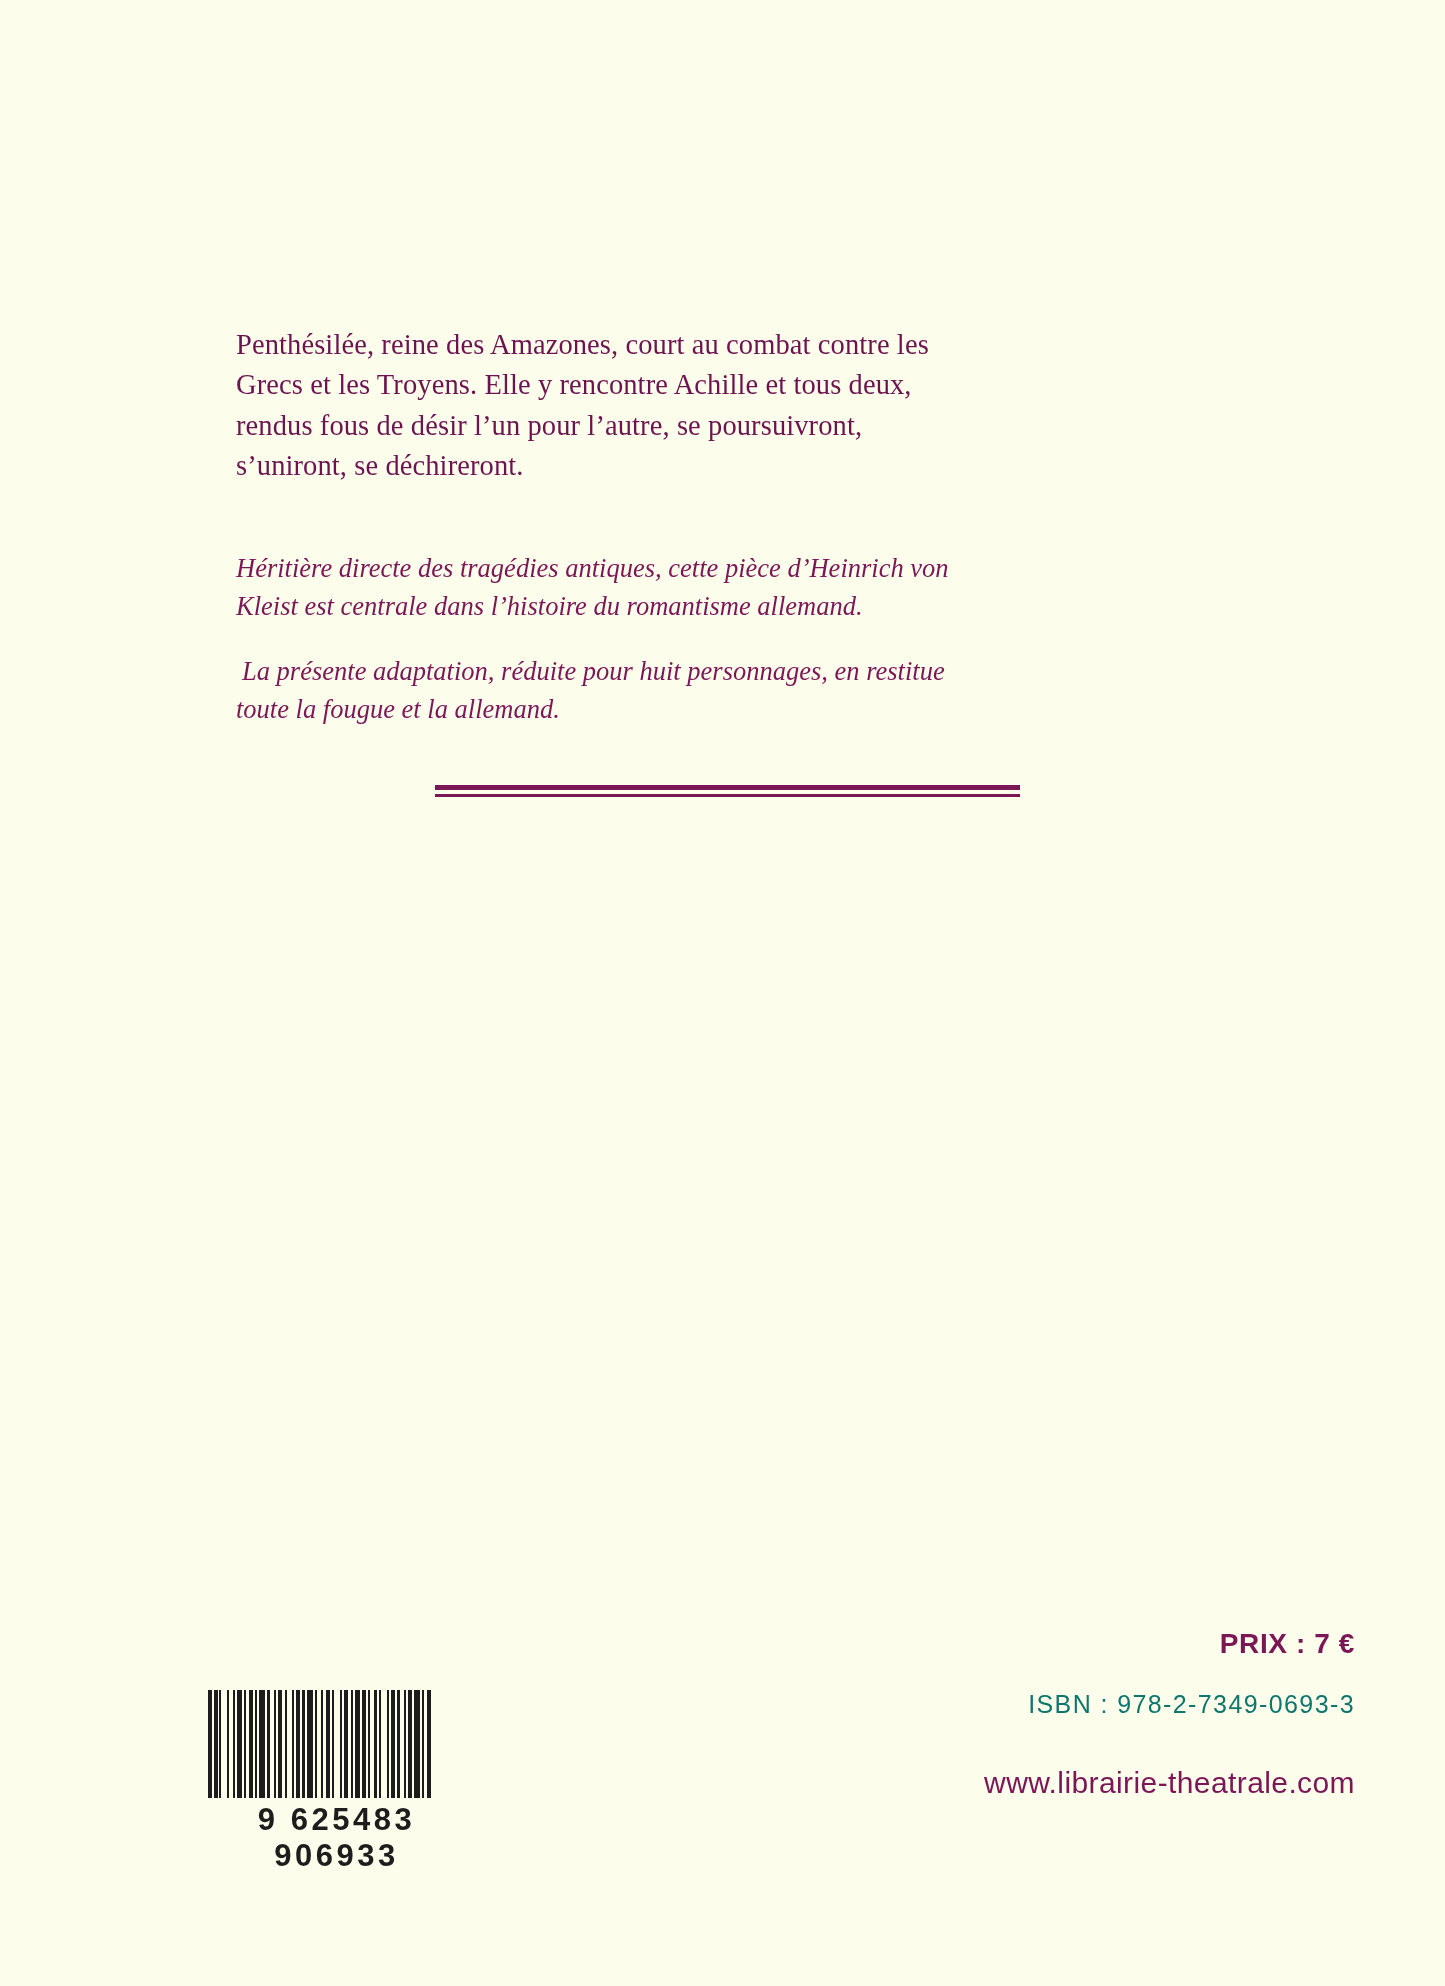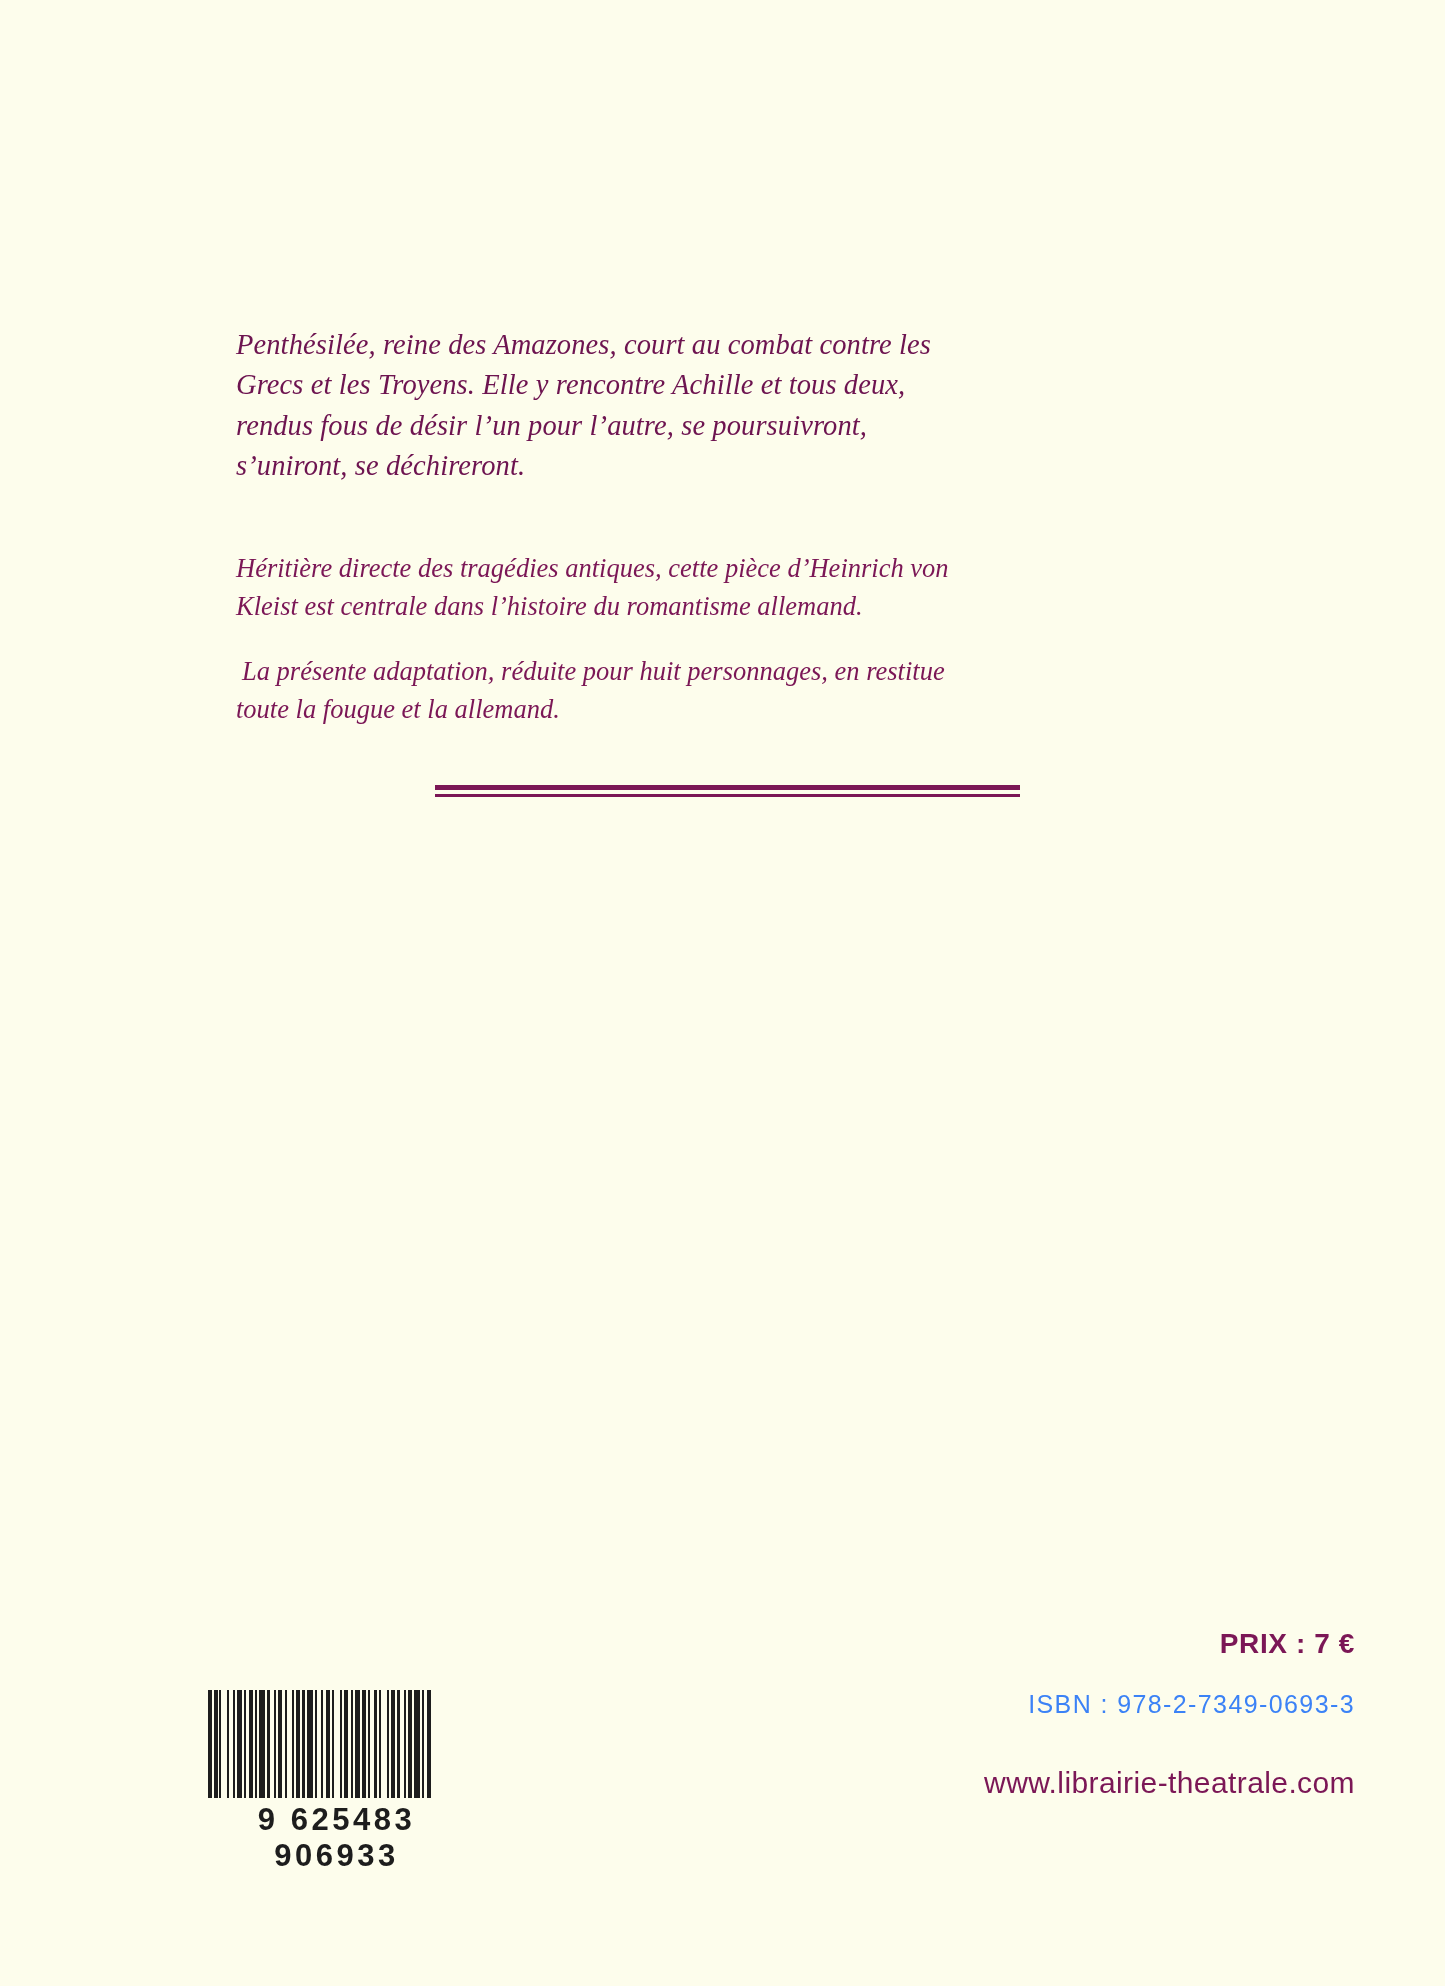--- a/index.html
+++ b/index.html
@@ -29,21 +29,20 @@
     width: 740px;
   }
 
   .synopsis {
     font-family: "Liberation Serif", serif;
     font-size: 28.5px;
     line-height: 1.42;
     color: #6d1450;
     margin: 0 0 62px 0;
     letter-spacing: 0.1px;
-    font-style: italic;
   }
 
   .note {
     font-family: "Liberation Serif", serif;
     font-style: italic;
     font-size: 26.5px;
     line-height: 1.45;
     color: #7b1756;
     margin: 0;
   }
@@ -83,21 +82,21 @@
     color: #7b1756;
     letter-spacing: 0.6px;
   }
 
   .isbn {
     position: absolute;
     right: 90px;
     top: 1690px;
     font-family: "Liberation Sans", sans-serif;
     font-size: 25px;
-    color: #3b82f6;
+    color: #0f766e;
     letter-spacing: 1.4px;
   }
 
   .website {
     position: absolute;
     right: 90px;
     top: 1766px;
     font-family: "Liberation Sans", sans-serif;
     font-size: 30px;
     color: #7b1756;

